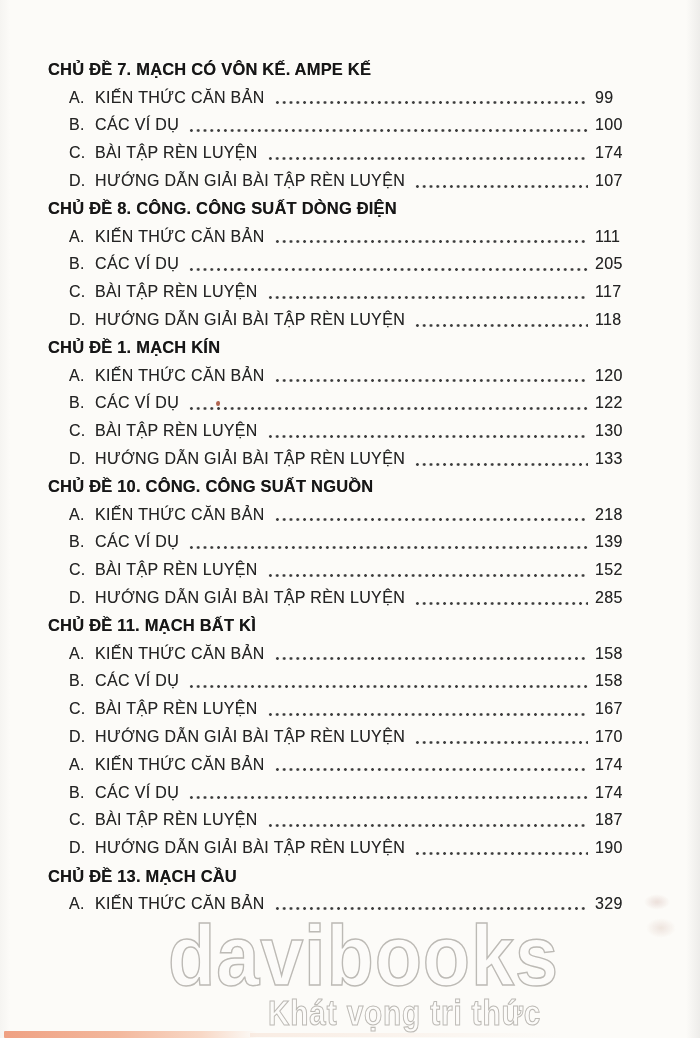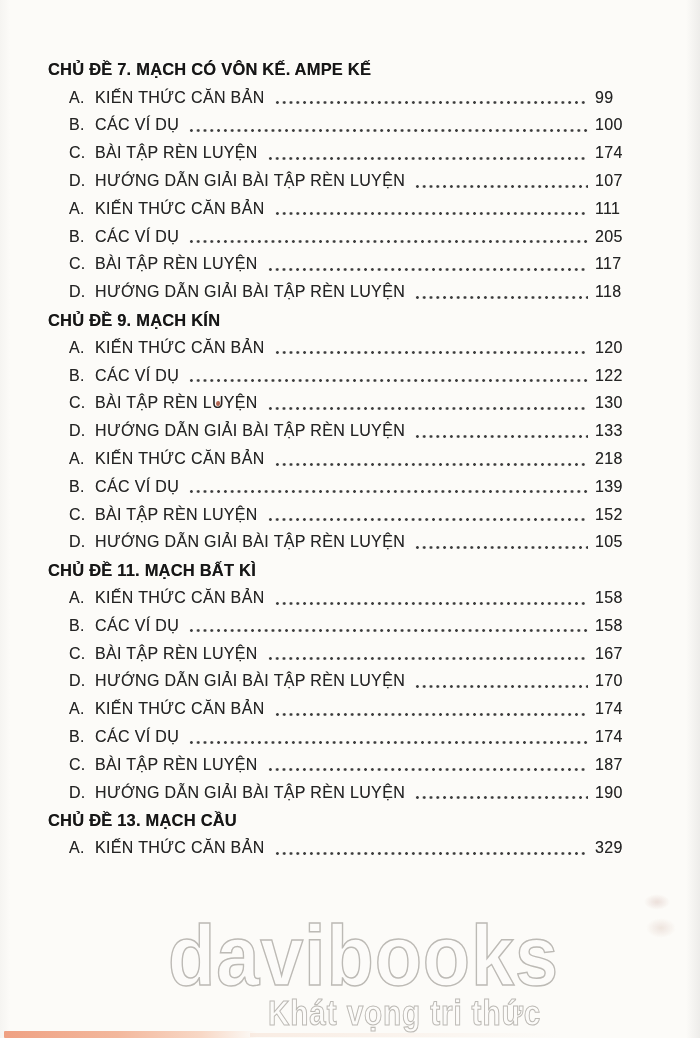--- a/index.html
+++ b/index.html
@@ -142,20 +142,21 @@
           <span class="pg">174</span>
         </div>
         <div class="row">
           <span class="letter">D.</span>
           <span class="label">HƯỚNG DẪN GIẢI BÀI TẬP RÈN LUYỆN</span>
           <span class="leader"></span>
           <span class="pg">107</span>
         </div>
       </div>
       <div class="toc-section">
+        <div class="sec-title">CHỦ ĐỀ 8. CÔNG. CÔNG SUẤT DÒNG ĐIỆN</div>
         <div class="row">
           <span class="letter">A.</span>
           <span class="label">KIẾN THỨC CĂN BẢN</span>
           <span class="leader"></span>
           <span class="pg">111</span>
         </div>
         <div class="row">
           <span class="letter">B.</span>
           <span class="label">CÁC VÍ DỤ</span>
           <span class="leader"></span>
@@ -168,21 +169,21 @@
           <span class="pg">117</span>
         </div>
         <div class="row">
           <span class="letter">D.</span>
           <span class="label">HƯỚNG DẪN GIẢI BÀI TẬP RÈN LUYỆN</span>
           <span class="leader"></span>
           <span class="pg">118</span>
         </div>
       </div>
       <div class="toc-section">
-        <div class="sec-title">CHỦ ĐỀ 9. MẠCH KÍN</div>
+        <div class="sec-title">CHỦ ĐỀ 1. MẠCH KÍN</div>
         <div class="row">
           <span class="letter">A.</span>
           <span class="label">KIẾN THỨC CĂN BẢN</span>
           <span class="leader"></span>
           <span class="pg">120</span>
         </div>
         <div class="row">
           <span class="letter">B.</span>
           <span class="label">CÁC VÍ DỤ</span>
           <span class="leader"></span>
@@ -195,20 +196,21 @@
           <span class="pg">130</span>
         </div>
         <div class="row">
           <span class="letter">D.</span>
           <span class="label">HƯỚNG DẪN GIẢI BÀI TẬP RÈN LUYỆN</span>
           <span class="leader"></span>
           <span class="pg">133</span>
         </div>
       </div>
       <div class="toc-section">
+        <div class="sec-title">CHỦ ĐỀ 10. CÔNG. CÔNG SUẤT NGUỒN</div>
         <div class="row">
           <span class="letter">A.</span>
           <span class="label">KIẾN THỨC CĂN BẢN</span>
           <span class="leader"></span>
           <span class="pg">218</span>
         </div>
         <div class="row">
           <span class="letter">B.</span>
           <span class="label">CÁC VÍ DỤ</span>
           <span class="leader"></span>
@@ -217,21 +219,21 @@
         <div class="row">
           <span class="letter">C.</span>
           <span class="label">BÀI TẬP RÈN LUYỆN</span>
           <span class="leader"></span>
           <span class="pg">152</span>
         </div>
         <div class="row">
           <span class="letter">D.</span>
           <span class="label">HƯỚNG DẪN GIẢI BÀI TẬP RÈN LUYỆN</span>
           <span class="leader"></span>
-          <span class="pg">105</span>
+          <span class="pg">285</span>
         </div>
       </div>
       <div class="toc-section">
         <div class="sec-title">CHỦ ĐỀ 11. MẠCH BẤT KÌ</div>
         <div class="row">
           <span class="letter">A.</span>
           <span class="label">KIẾN THỨC CĂN BẢN</span>
           <span class="leader"></span>
           <span class="pg">158</span>
         </div>

